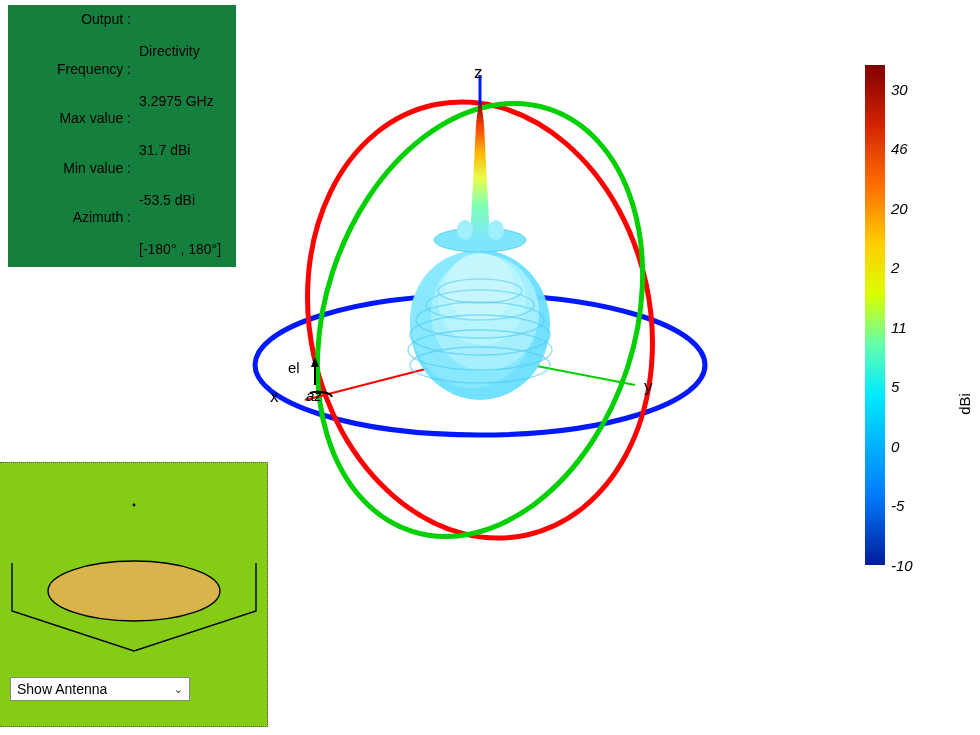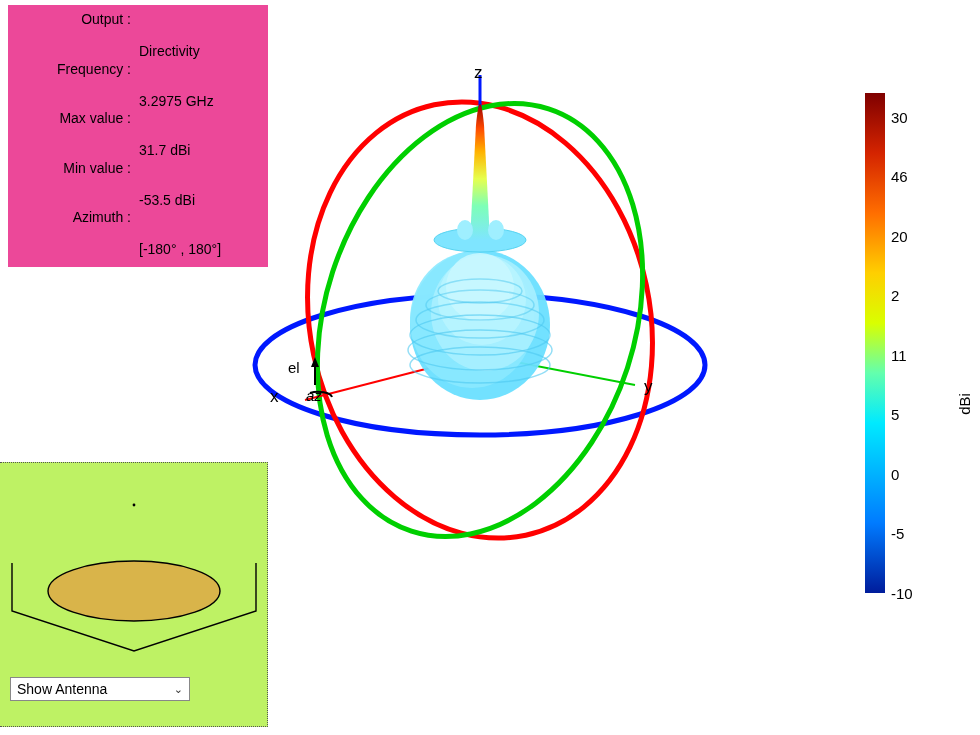--- a/index.html
+++ b/index.html
@@ -10,40 +10,40 @@
     font-family: Arial, Helvetica, sans-serif;
     font-size: 14px;
     color: #000;
     position: relative;
     overflow: hidden;
   }
   
   .info-panel {
     position: absolute;
     top: 5px; left: 8px;
-    width: 260px;
-    background: #ec4899;
+    width: 228px;
+    background: #15803d;
     padding: 6px 12px 8px 12px;
   }
   .info-row { display: flex; line-height: 1.25; }
   .info-label {
     width: 115px;
     text-align: right;
     padding-right: 4px;
   }
   .info-value { padding-left: 4px; margin-top: 32px; }
 
   
   .antenna-inset {
     position: absolute;
     left: 0px; bottom: 8px;
     width: 268px; height: 265px;
     border: 1px dotted #555;
     border-left: none;
-    background: #bef264;
+    background: #84cc16;
   }
   .antenna-svg { position: absolute; left: 0; top: 0; }
 
   .show-antenna-select {
     position: absolute;
     left: 10px; bottom: 25px;
     width: 180px; height: 24px;
     border: 1px solid #888;
     background: #fff;
     display: flex; align-items: center;
@@ -51,23 +51,24 @@
     font-size: 14px;
   }
   .show-antenna-select .chev {
     position: absolute; right: 6px; top: 50%; transform: translateY(-50%);
     font-size: 11px; color: #333;
   }
 
   
   .colorbar-area {
     position: absolute;
-    right: 25px; top: 78px;
+    right: 25px; top: 50px;
     width: 90px; height: 530px;
     display: flex;
+    font-style: italic;
   }
   .colorbar-gradient {
     width: 20px; height: 500px; margin-top: 15px;
     background: linear-gradient(to bottom,
       #7f0000 0%,
       #d42400 12%,
       #ff6e00 24%,
       #ffcf00 36%,
       #d9ff00 46%,
       #63ffad 56%,

